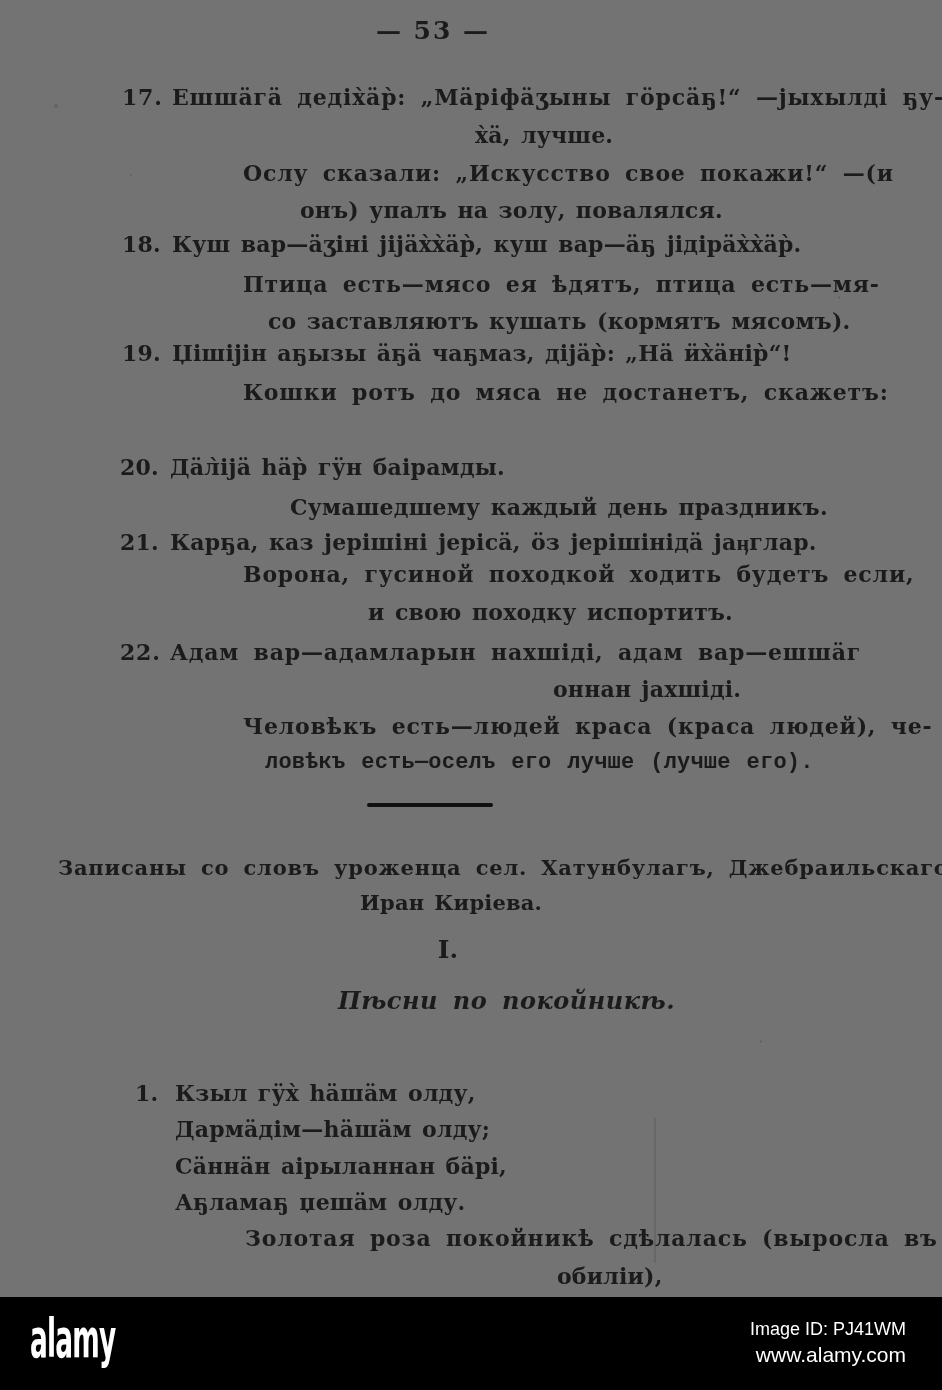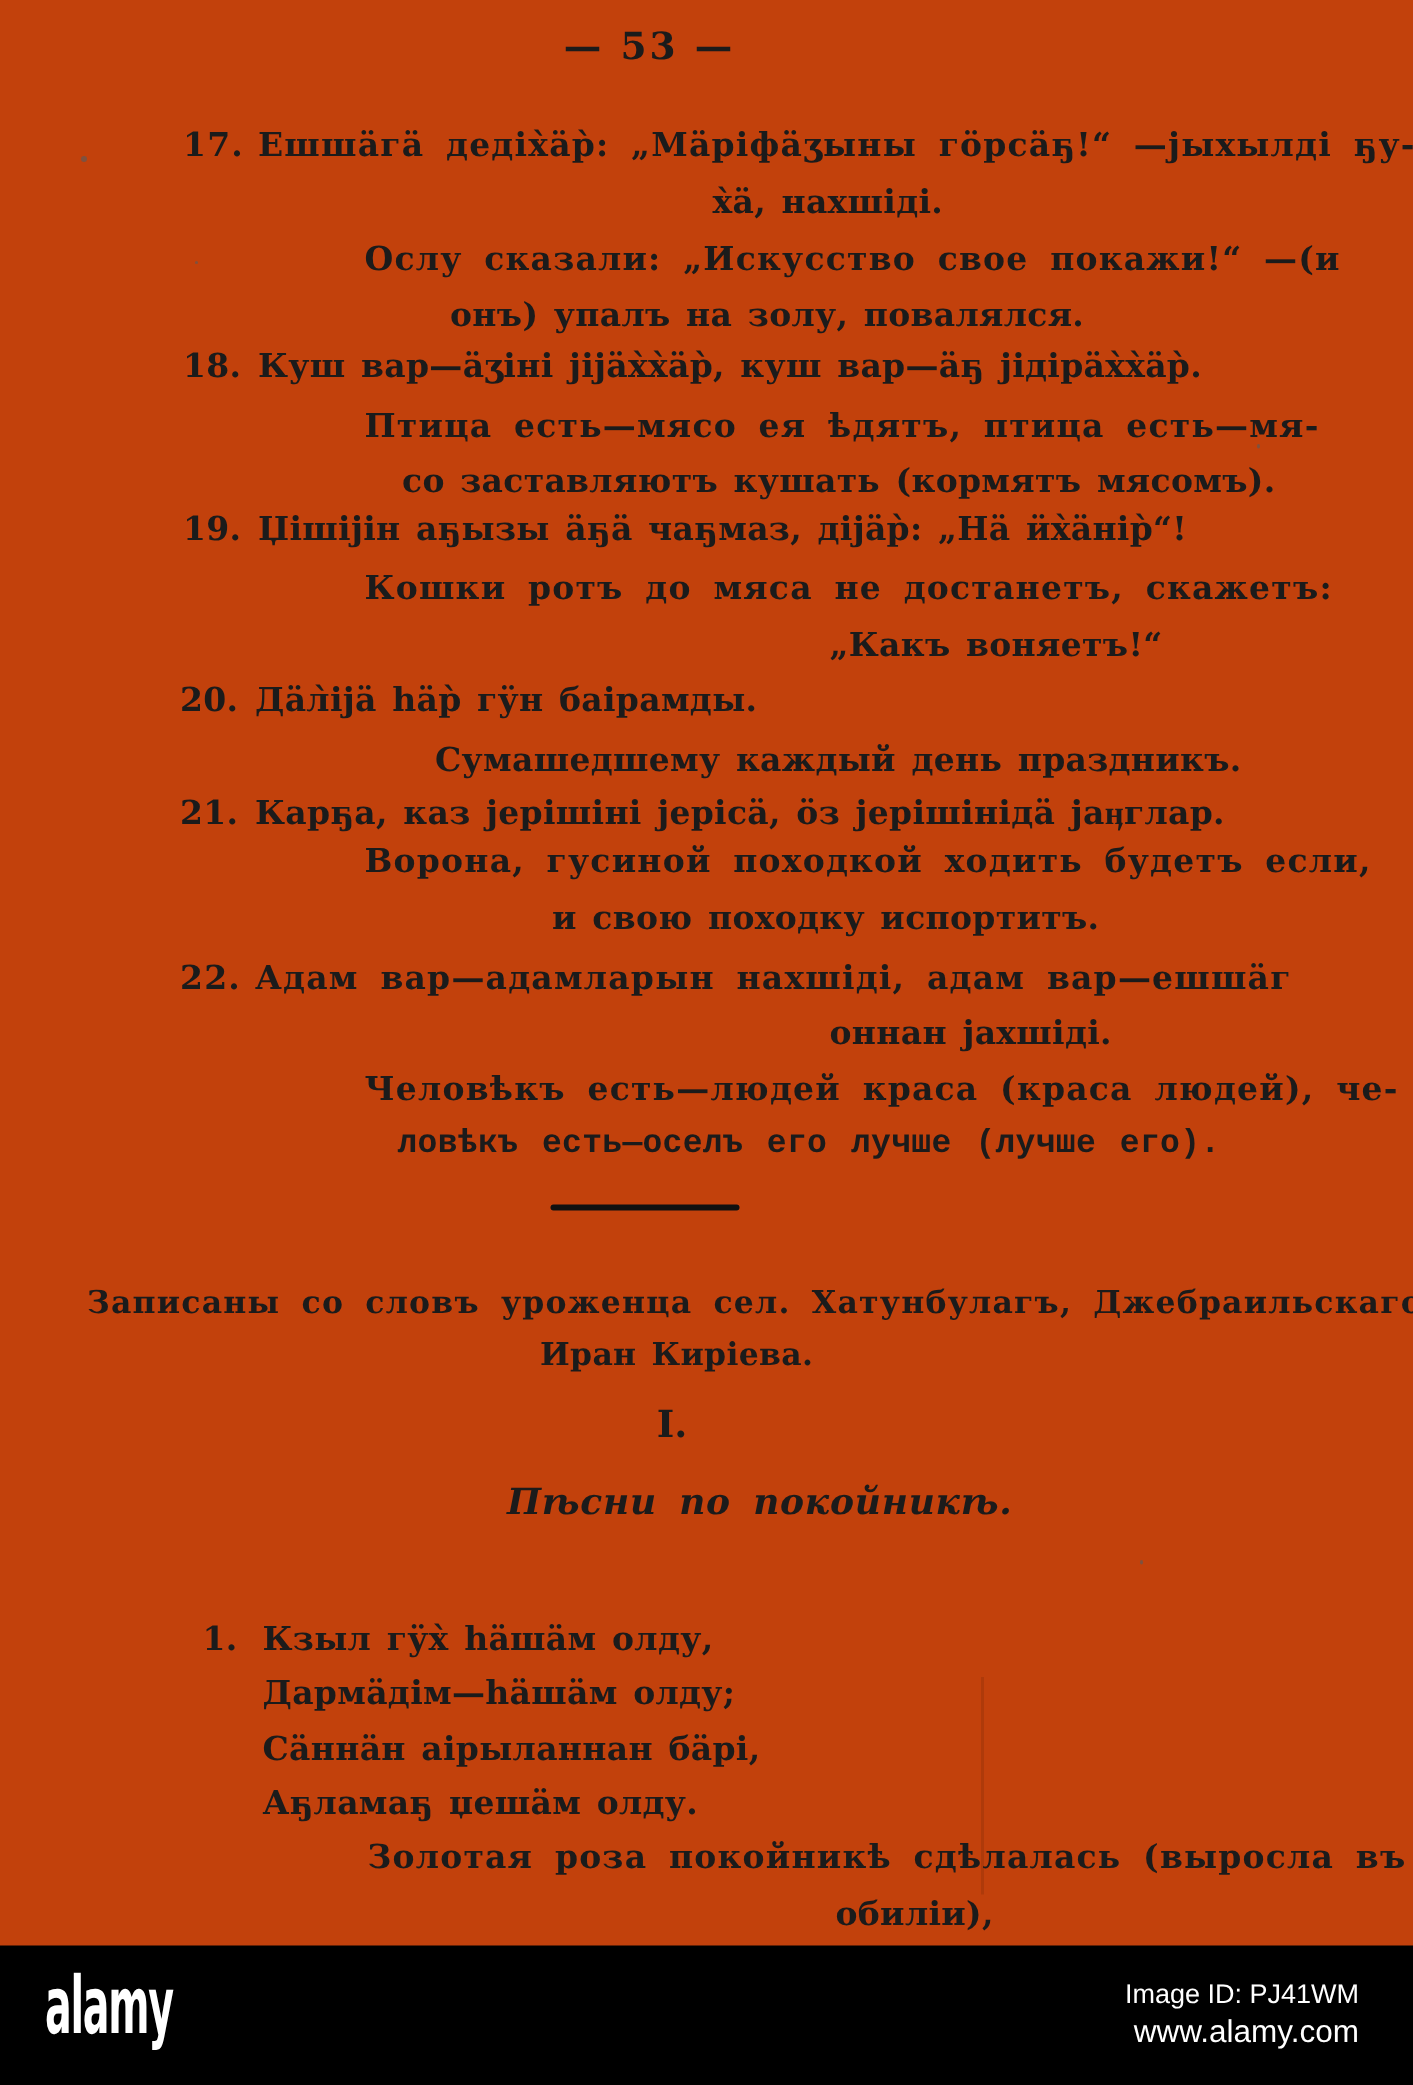--- a/index.html
+++ b/index.html
@@ -1,19 +1,19 @@
 <!DOCTYPE html>
 <html><head>
 <meta charset="utf-8">
 <style>
   html,body{margin:0;padding:0;background:#ffffff;}
   .page{
     position:relative;
     width:942px;height:1390px;
-    background:#c2410c;
+    background:#737373;
     overflow:hidden;
     font-family:"DejaVu Serif",serif;
     color:#1b1b1b;
   }
   .ln{
     position:absolute;
     white-space:nowrap;
     font-weight:bold;
     font-size:22px;
     letter-spacing:0.2px;
@@ -52,37 +52,36 @@
 <body>
 
 <div class="page">
 
   <div class="pageno">— 53 —</div>
 
   <div class="ln withnum wide" style="top:85px;left:122px;">
     <span class="num">17.</span>
     <span>Ешшäгä дедiх̀äр̀: „Мäрiфäӡыны гöрсäҕ!“ —jыхылдi ҕу-</span>
   </div>
-  <div class="ln" style="top:123px;left:475px;">х̀ä, нахшiдi.</div>
+  <div class="ln" style="top:123px;left:475px;">х̀ä, лучше.</div>
   <div class="ln wide" style="top:161px;left:243px;">Ослу сказали: „Искусство свое покажи!“ —(и</div>
   <div class="ln" style="top:198px;left:300px;">онъ) упалъ на золу, повалялся.</div>
 
   <div class="ln withnum" style="top:232px;left:122px;">
     <span class="num">18.</span>
     <span>Куш вар—äӡiнi jijäх̀х̀äр̀, куш вар—äҕ jiдiрäх̀х̀äр̀.</span>
   </div>
   <div class="ln wide" style="top:272px;left:243px;">Птица есть—мясо ея ѣдятъ, птица есть—мя-</div>
   <div class="ln" style="top:309px;left:268px;">со заставляютъ кушать (кормятъ мясомъ).</div>
 
   <div class="ln withnum" style="top:341px;left:122px;">
     <span class="num">19.</span>
     <span>Џiшijiн аҕызы äҕä чаҕмаз, дijäр̀: „Нä ӥх̀äнiр̀“!</span>
   </div>
   <div class="ln wide" style="top:380px;left:243px;">Кошки ротъ до мяса не достанетъ, скажетъ:</div>
-  <div class="ln" style="top:418px;left:553px;">„Какъ воняетъ!“</div>
 
   <div class="ln withnum" style="top:455px;left:120px;">
     <span class="num">20.</span>
     <span>Дäл̀ijä һäр̀ гӱн баiрамды.</span>
   </div>
   <div class="ln" style="top:495px;left:243px;margin-left:47px;">Сумашедшему каждый день праздникъ.</div>
 
   <div class="ln withnum" style="top:530px;left:120px;">
     <span class="num">21.</span>
     <span>Карҕа, каз jерiшiнi jерicä, öз jерiшiнiдä jаӊглар.</span>

